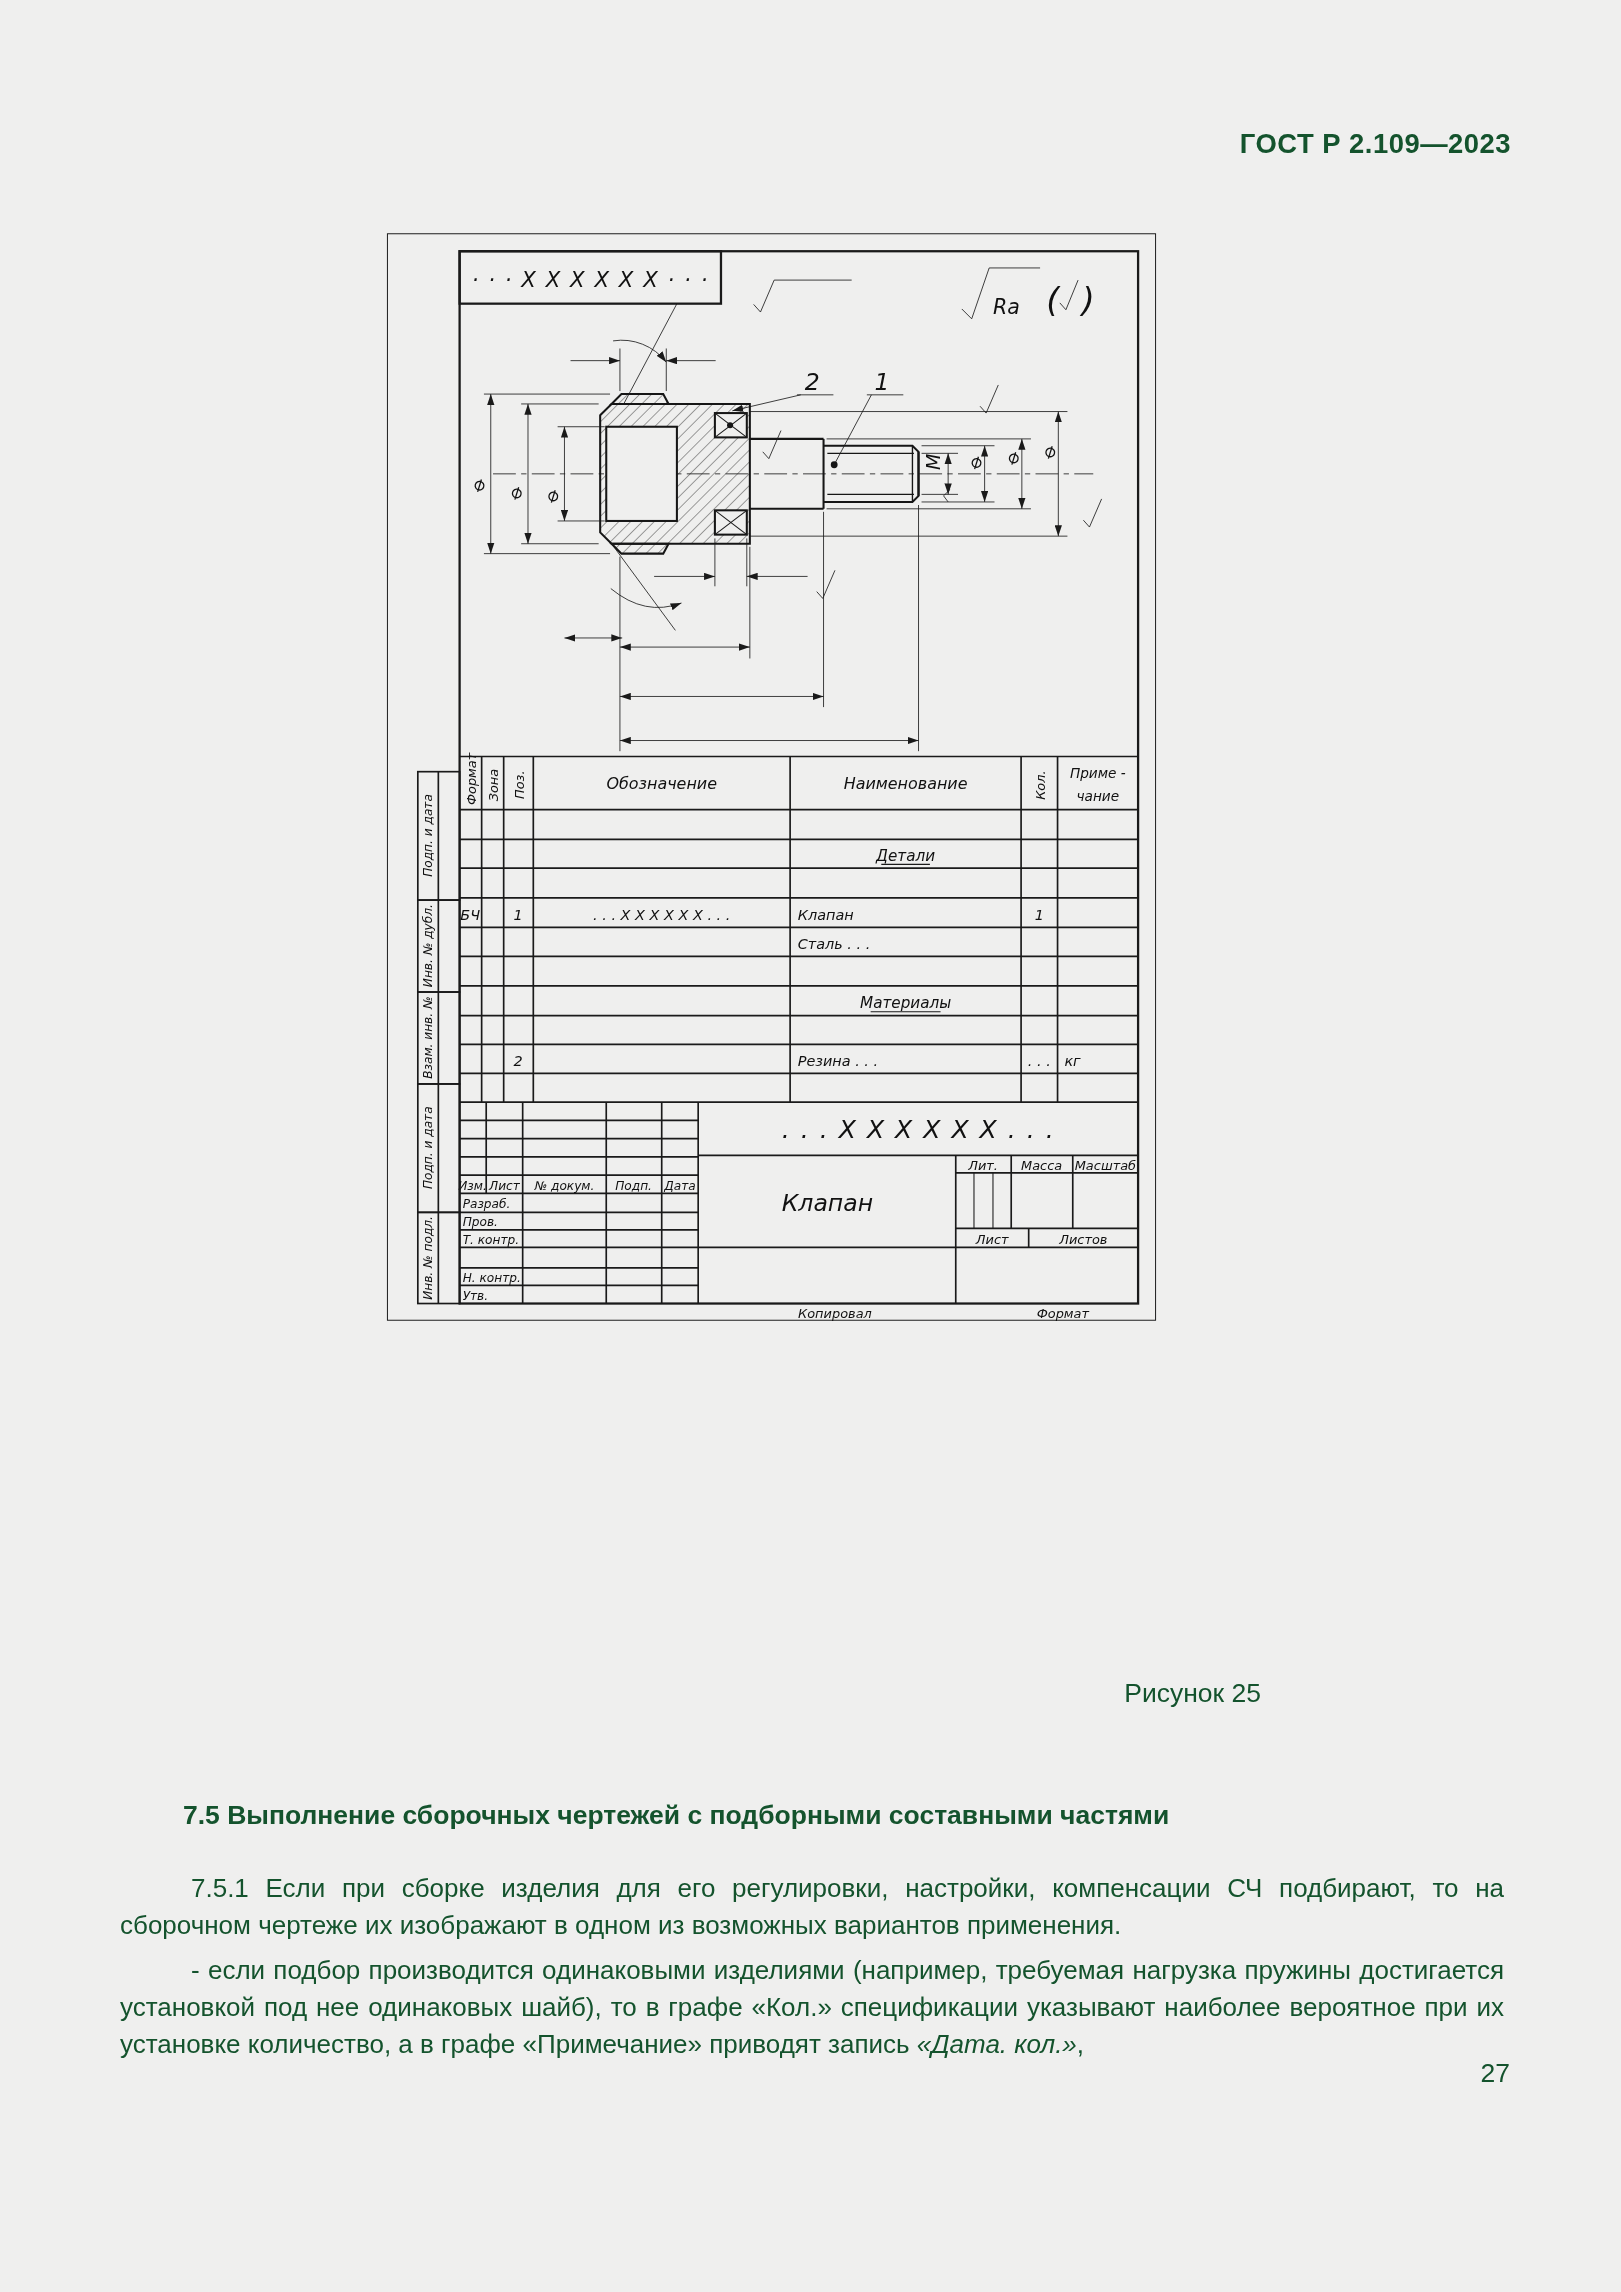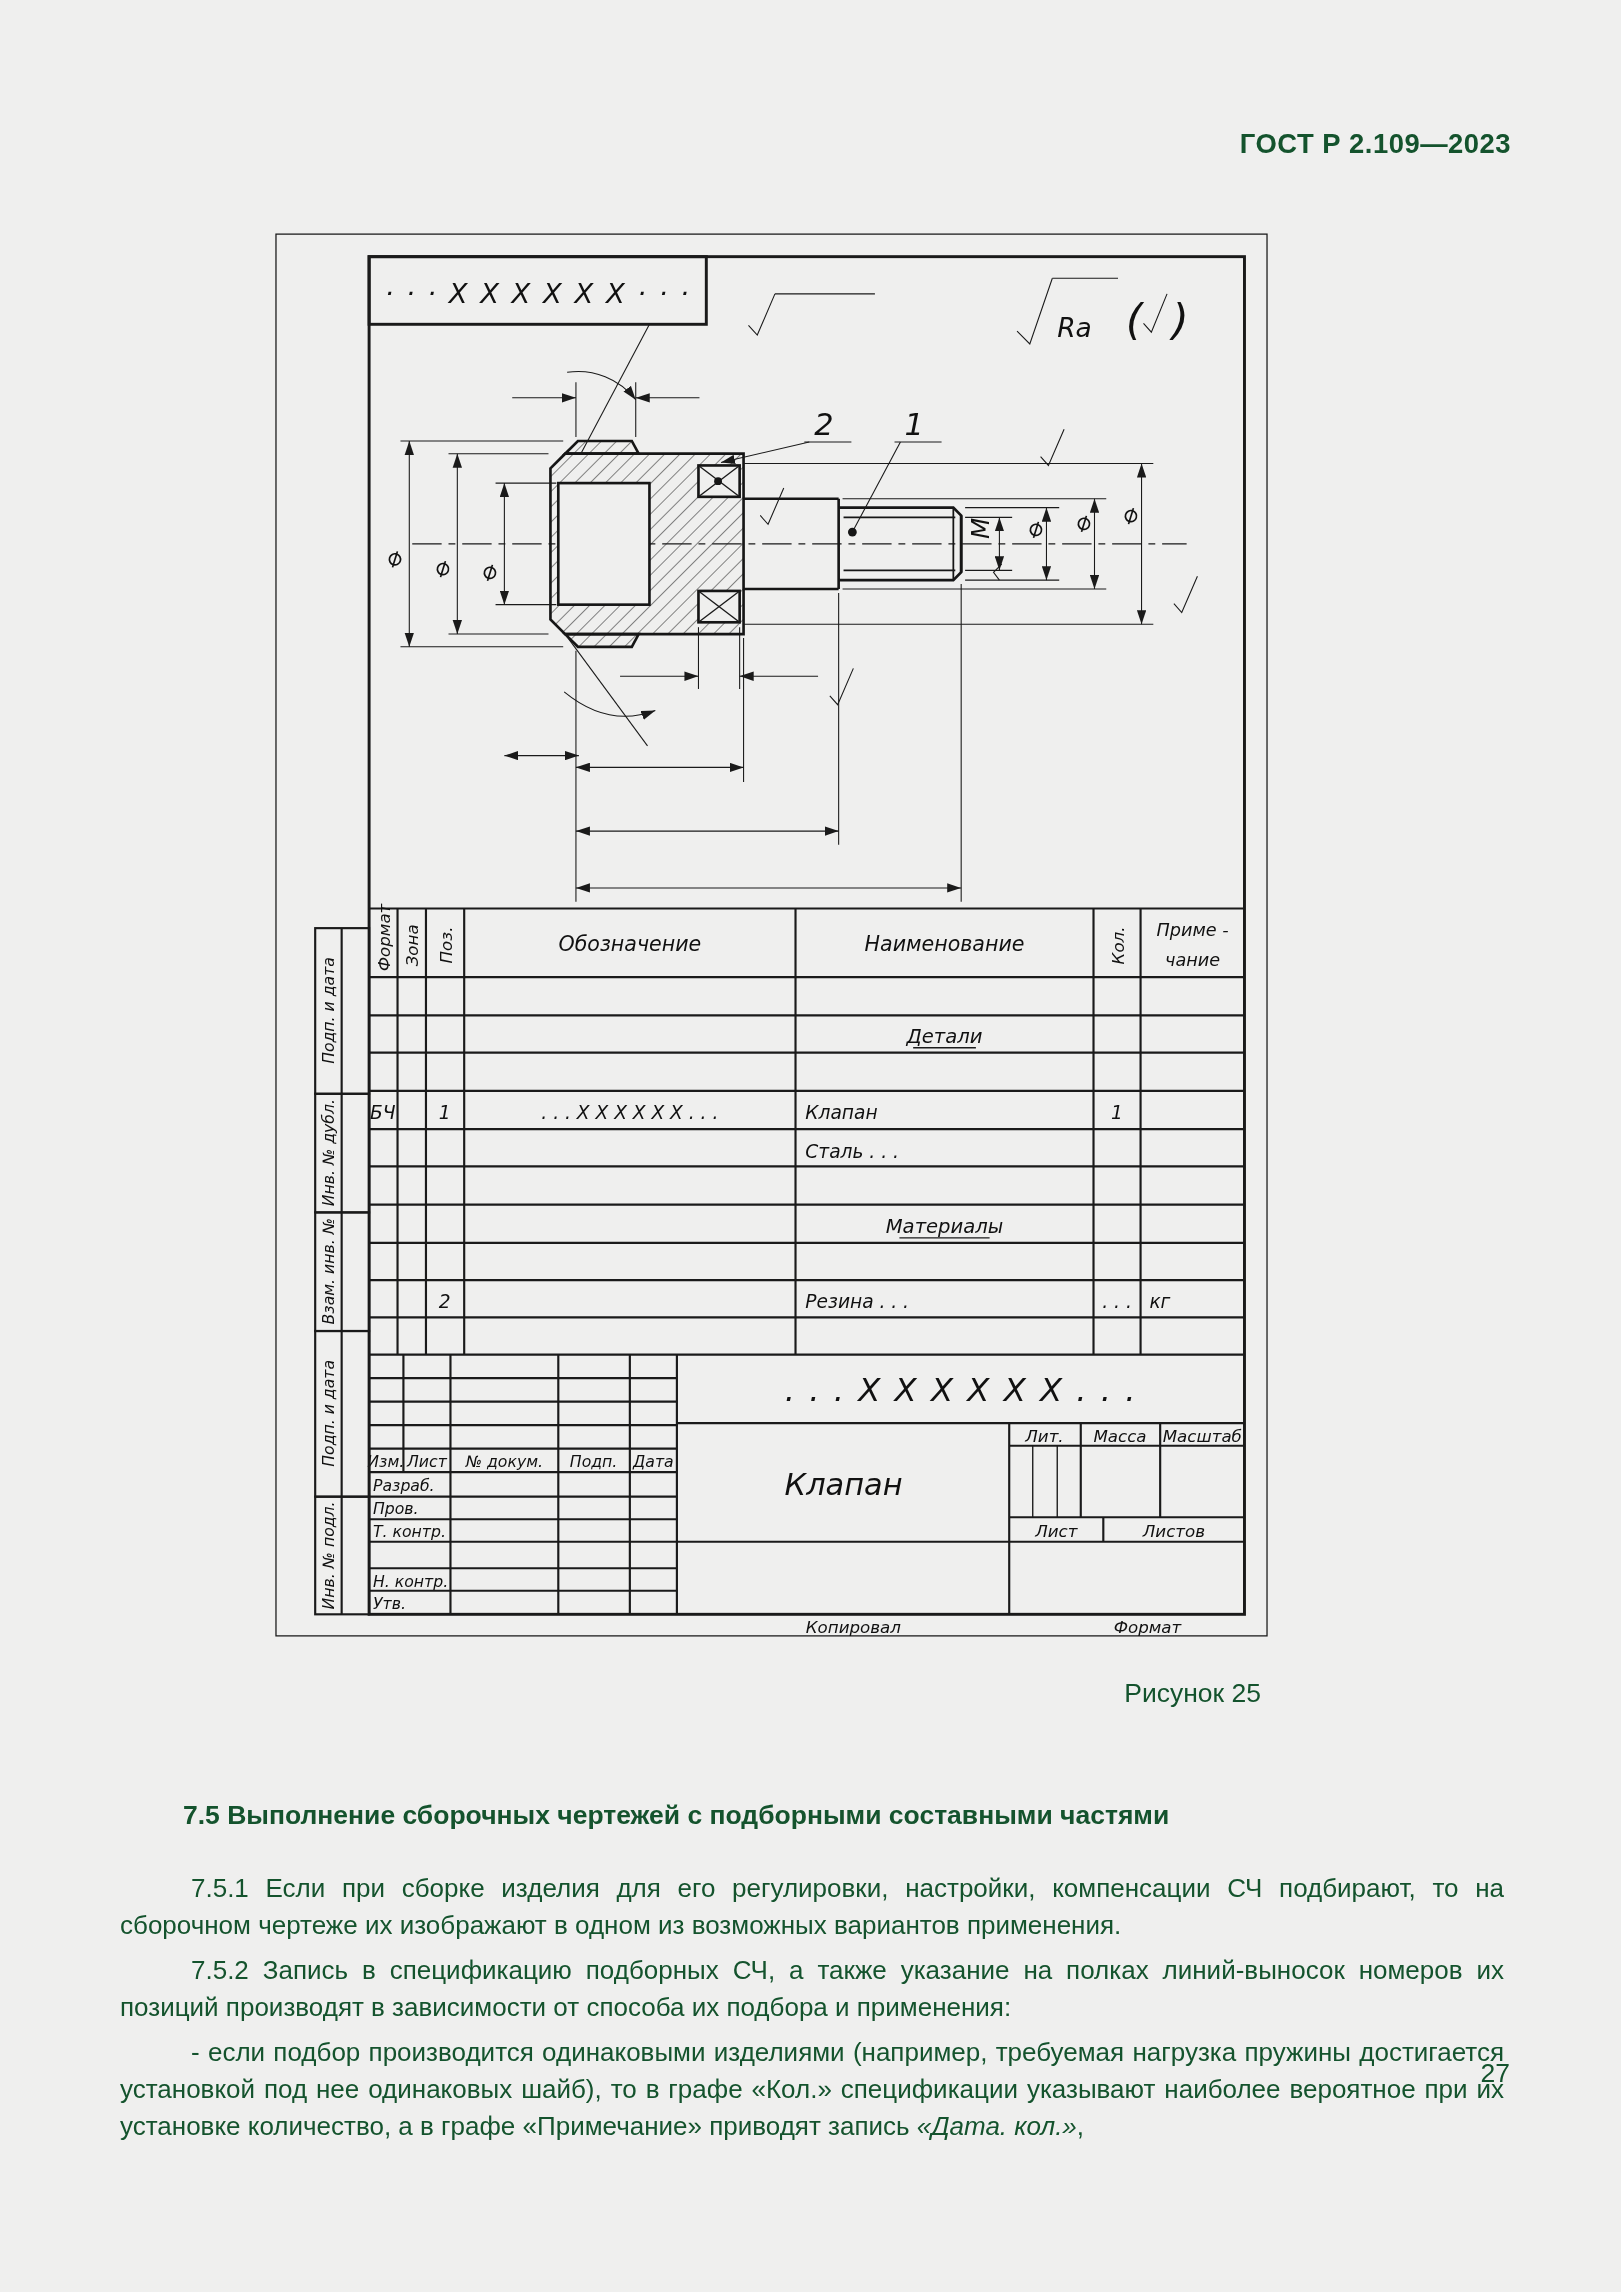--- a/index.html
+++ b/index.html
@@ -1,19 +1,19 @@
 <!DOCTYPE html>
 <html><head>
 <meta charset="utf-8">
 <style>
   html,body{margin:0;padding:0;background:#e8e8e7;}
   .page{position:relative;width:1621px;height:2293px;background:#efefee;overflow:hidden;
         font-family:"Liberation Sans",sans-serif;color:#14532d;}
   .gost-header{position:absolute;top:128px;right:110px;font-size:27.4px;font-weight:bold;letter-spacing:0.5px;}
-  .figure-wrap{position:absolute;left:275px;top:233px;width:993px;height:1404px;}
+  .figure-wrap{position:absolute;left:275px;top:233px;width:993px;height:1088px;}
   .figure-wrap svg{display:block;width:100%;height:100%;}
   
   .thin{fill:none;stroke:#1a1a1a;stroke-width:1.3px;}
   .frame{fill:none;stroke:#1a1a1a;stroke-width:3px;}
   .tl{stroke:#1a1a1a;stroke-width:2.2px;}
   .tlt{stroke:#1a1a1a;stroke-width:1.4px;}
   .part{fill:none;stroke:#161616;stroke-width:2.7px;}
   .part2{fill:none;stroke:#161616;stroke-width:1.8px;}
   .dimln{stroke:#1a1a1a;stroke-width:1.1px;fill:none;}
   .dim{marker-start:url(#arw);marker-end:url(#arw);}
@@ -291,19 +291,18 @@
       <text transform="translate(60,1349) rotate(-90)" class="g mid" font-size="16">Инв. № подл.</text>
     </g>
   </svg>
   </div>
 
   <div class="cap">Рисунок 25</div>
 
   <div class="content">
     <h3>7.5 Выполнение сборочных чертежей с подборными составными частями</h3>
     <p>7.5.1 Если при сборке изделия для его регулировки, настройки, компенсации СЧ подбирают, то на сборочном чертеже их изображают в одном из возможных вариантов применения.</p>
-    <p>7.5.2 Запись в спецификацию подборных СЧ, а также указание на полках линий-выносок номеров их позиций производят в зависимости от способа их подбора и применения:</p>
     <p><span>- если подбор производится одинаковыми изделиями (например, требуемая нагрузка пружины достигается установкой под нее одинаковых шайб), то в графе «Кол.» спецификации указывают наиболее вероятное при их установке количество, а в графе «Примечание» приводят запись </span><span class="it">«Дата. кол.»</span><span>,</span></p>
   </div>
 
   <div class="pageno">27</div>
 </div>
 
 
 </body></html>

